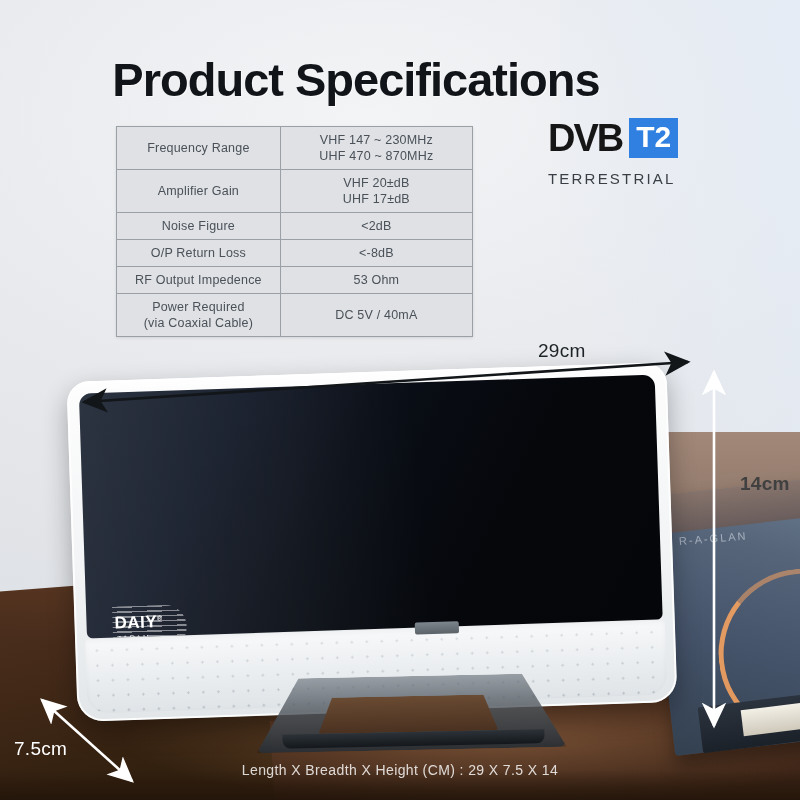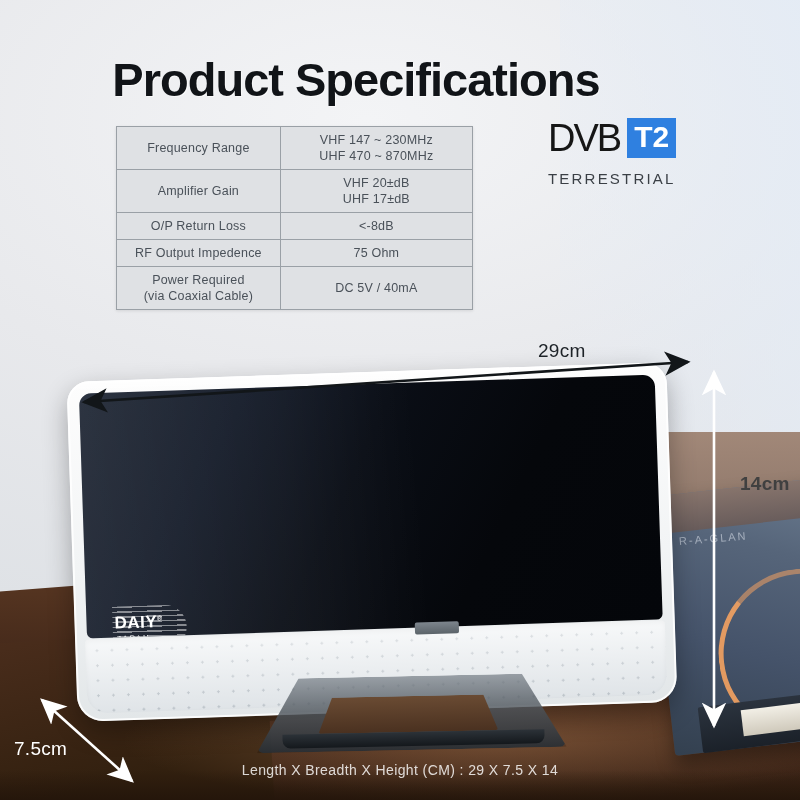--- a/index.html
+++ b/index.html
@@ -138,21 +138,21 @@
   .spec-table td.k { width: 46%; }
   .spec-table td.v { width: 54%; }
 
   
   .dvb {
     position: absolute; left: 548px; top: 118px;
     width: 160px;
   }
   .dvb-row { display: flex; align-items: center; gap: 7px; }
   .dvb-word {
-    font-size: 38px; font-weight: normal; color: #161616;
+    font-size: 38px; font-weight: bold; color: #161616;
     letter-spacing: -2px; line-height: 1;
   }
   .dvb-t2 {
     background: #2f80e0; color: #ffffff;
     font-size: 30px; font-weight: bold;
     line-height: 1;
     padding: 4px 7px 6px 7px;
     letter-spacing: 0px;
   }
   .dvb-sub {
@@ -307,26 +307,30 @@
         </td>
       </tr>
       <tr>
         <td class="k">Amplifier Gain</td>
         <td class="v">
           <span>VHF 20±dB</span><br>
           <span>UHF 17±dB</span>
         </td>
       </tr>
       <tr>
+        <td class="k">Noise Figure</td>
+        <td class="v">&lt;2dB</td>
+      </tr>
+      <tr>
         <td class="k">O/P Return Loss</td>
         <td class="v">&lt;-8dB</td>
       </tr>
       <tr>
         <td class="k">RF Output Impedence</td>
-        <td class="v">75 Ohm</td>
+        <td class="v">53 Ohm</td>
       </tr>
       <tr>
         <td class="k">
           <span>Power Required</span><br>
           <span>(via Coaxial Cable)</span>
         </td>
         <td class="v">DC 5V / 40mA</td>
       </tr>
     </tbody>
   </table>

